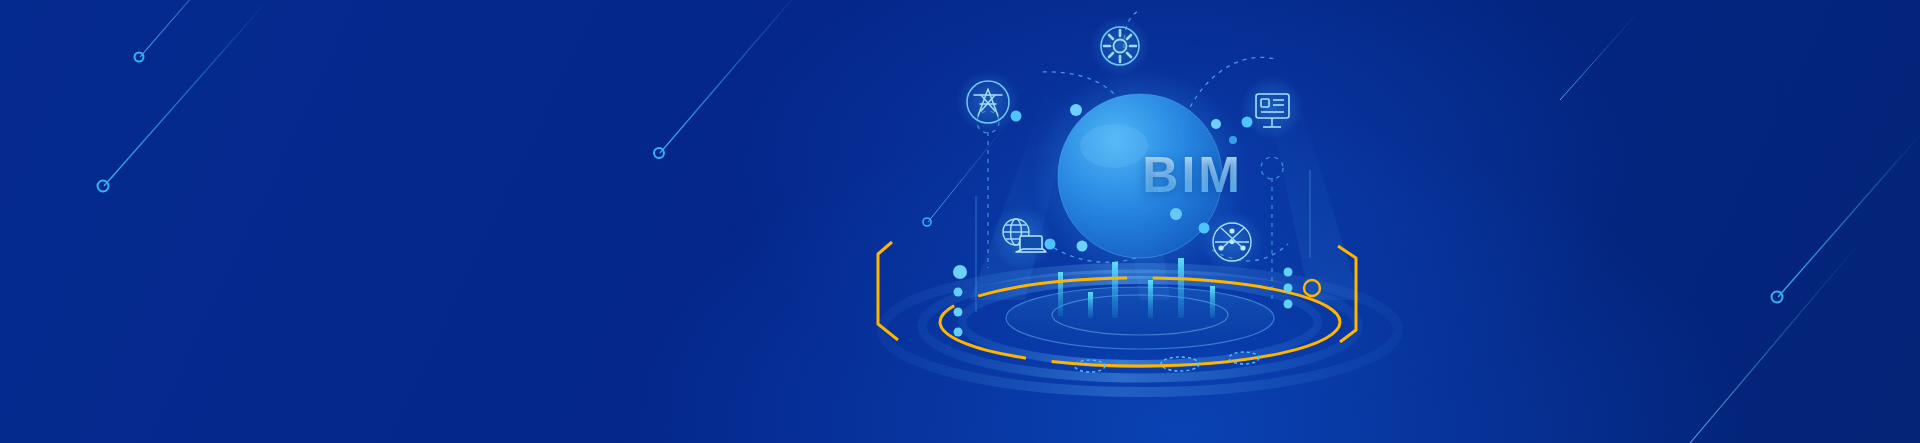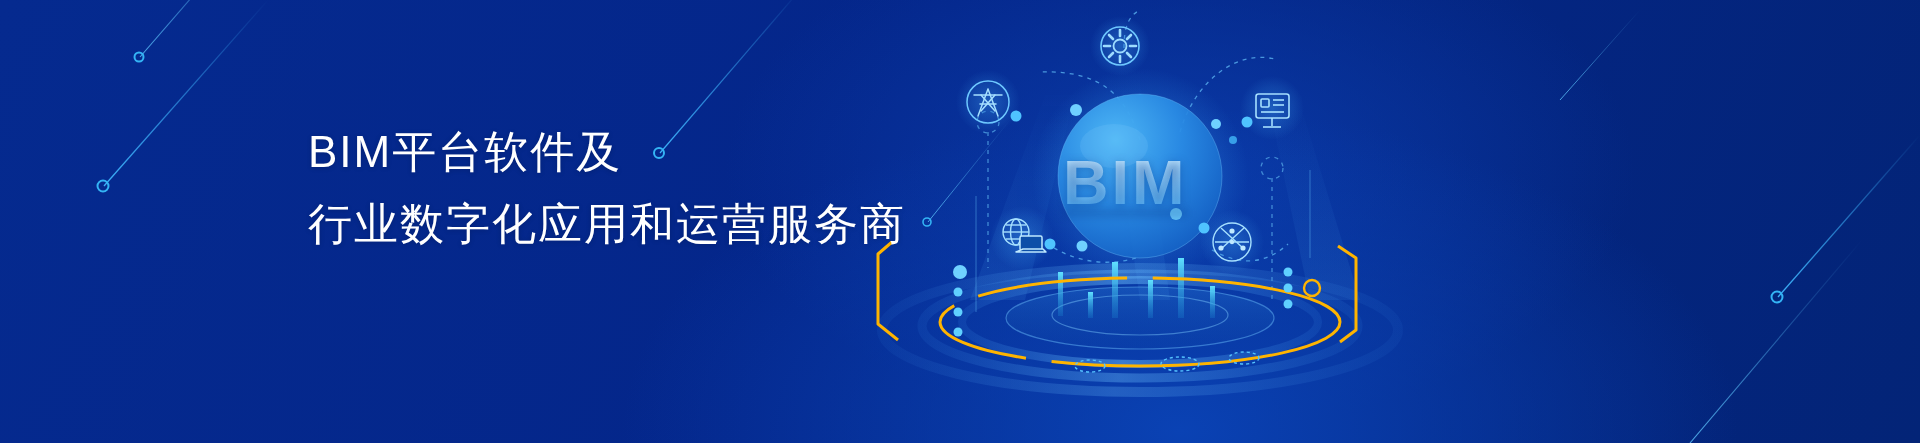--- a/index.html
+++ b/index.html
@@ -58,31 +58,30 @@
     width: 620px;
     height: 443px;
     z-index: 4;
   }
 
   .bim-word {
     position: absolute;
     left: 1063px;
     top: 146px;
     width: 180px;
-    text-align: left;
-    font-size: 63px;
+    text-align: right;
+    font-size: 50px;
     font-weight: 700;
     letter-spacing: 3px;
     z-index: 7;
     background: linear-gradient(180deg, #d7efff 0%, #8fd2ff 45%, #49b2fb 100%);
     -webkit-background-clip: text;
     background-clip: text;
     color: transparent;
     text-shadow: 0 2px 10px rgba(0,40,120,0.35);
-    text-decoration: underline;
   }
 </style>
 </head>
 <body>
 
 <div class="banner">
 
   <svg class="decor-lines" viewBox="0 0 1920 443" width="1920" height="443" xmlns="http://www.w3.org/2000/svg">
     <defs>
       <linearGradient id="cometA" x1="0" y1="1" x2="1" y2="0">
@@ -120,24 +119,20 @@
     </g>
     <g>
       <line x1="1560" y1="100" x2="1640" y2="10" stroke="url(#cometB)" stroke-width="1"></line>
     </g>
     <g>
       <line x1="928" y1="222" x2="1010" y2="120" stroke="url(#cometB)" stroke-width="1"></line>
       <circle cx="927" cy="222" r="4" fill="none" stroke="#34b4f5" stroke-width="1.6"></circle>
     </g>
   </svg>
 
-  <div class="headline">
-    <div class="headline-line">BIM平台软件及</div>
-    <div class="headline-line">行业数字化应用和运营服务商</div>
-  </div>
 
   <svg class="illustration" viewBox="0 0 620 443" width="620" height="443" xmlns="http://www.w3.org/2000/svg">
     <defs>
       <radialGradient id="sphereGrad" cx="35%" cy="28%" r="78%">
         <stop offset="0%" stop-color="#4fb9f7" stop-opacity="0.98"></stop>
         <stop offset="52%" stop-color="#2a8de6" stop-opacity="0.92"></stop>
         <stop offset="100%" stop-color="#1565c8" stop-opacity="0.82"></stop>
       </radialGradient>
       <radialGradient id="sphereGlow" cx="50%" cy="50%" r="50%">
         <stop offset="60%" stop-color="#2f8ee6" stop-opacity="0.30"></stop>

